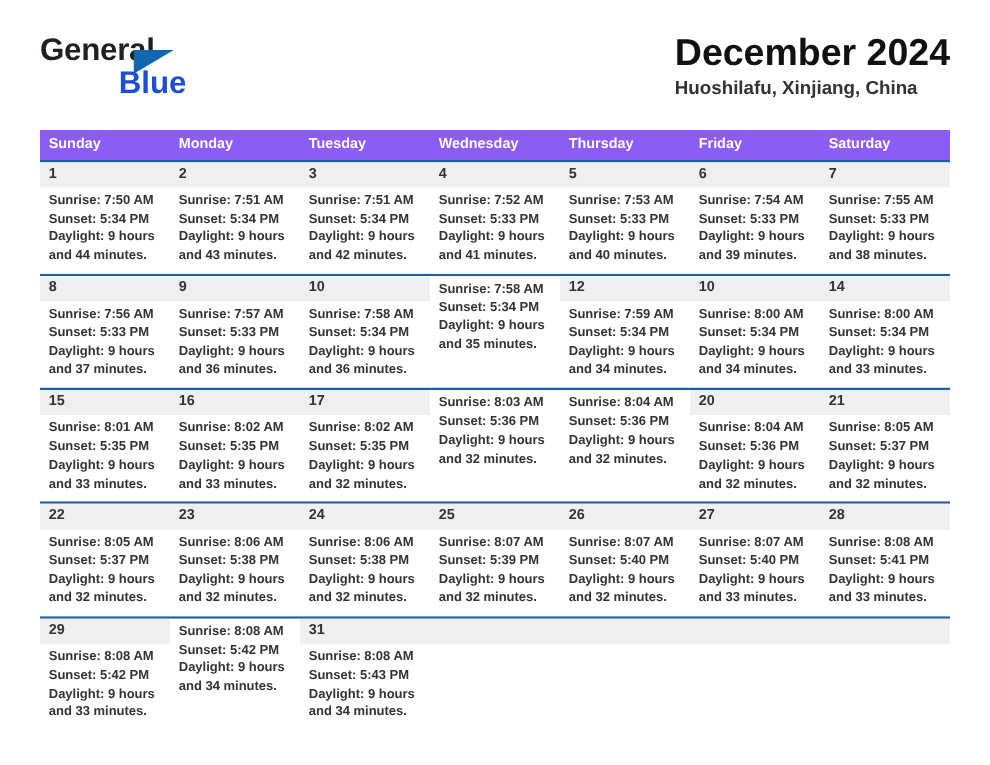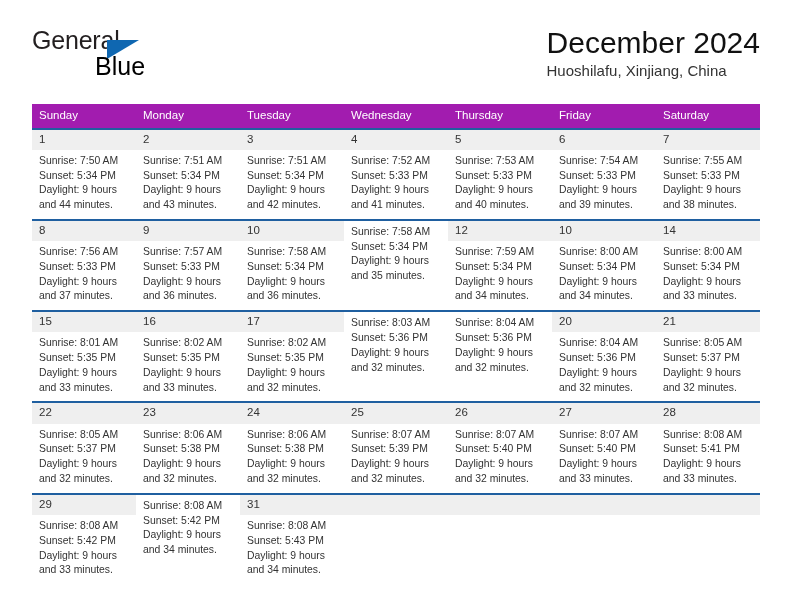--- a/index.html
+++ b/index.html
@@ -13,20 +13,21 @@
     background: #ffffff;
     font-family: "Liberation Sans", sans-serif;
     color: #222222;
     overflow: hidden;
   }
   .page {
     position: relative;
     width: 792px;
     height: 595px;
     box-sizing: border-box;
+    font-weight: bold;
   }
 
   
   .topbar {
     position: absolute;
     left: 32px;
     top: 28px;
     right: 32px;
     height: 62px;
   }
@@ -53,21 +54,21 @@
     width: 0;
     height: 0;
     border-left: 32px solid #0f67b1;
     border-bottom: 19px solid transparent;
   }
   .logo-blue {
     position: absolute;
     left: 63px;
     top: 26px;
     font-size: 25px;
-    color: #000000;
+    color: #1d4ed8;
     line-height: 1;
   }
 
   .titles {
     position: absolute;
     right: 0;
     top: -2px;
   }
   .cal-title {
     font-size: 30px;
@@ -85,21 +86,21 @@
 
   
   .calendar {
     position: absolute;
     left: 32px;
     top: 104px;
     width: 728px;
   }
   .week-head {
     display: flex;
-    background: #a21caf;
+    background: #8b5cf6;
   }
   .week-head .dow {
     flex: 1 1 0;
     box-sizing: border-box;
     padding: 5px 7px 6px 7px;
     font-size: 11.5px;
     color: #ffffff;
     line-height: 1.1;
     white-space: nowrap;
     overflow: hidden;

